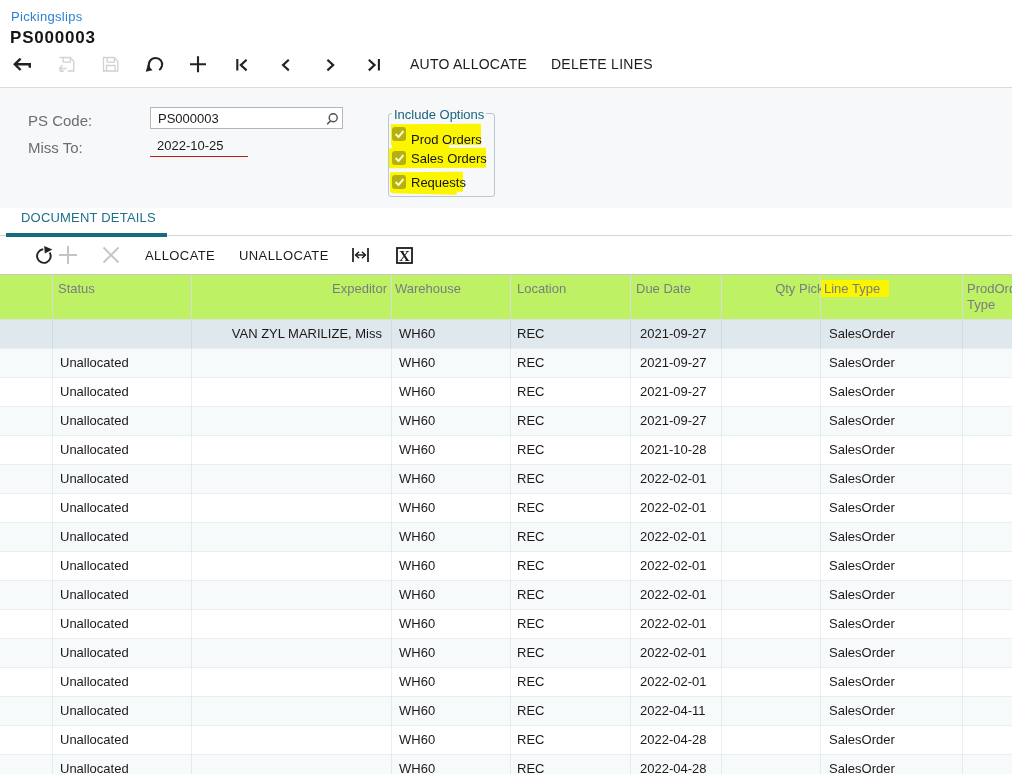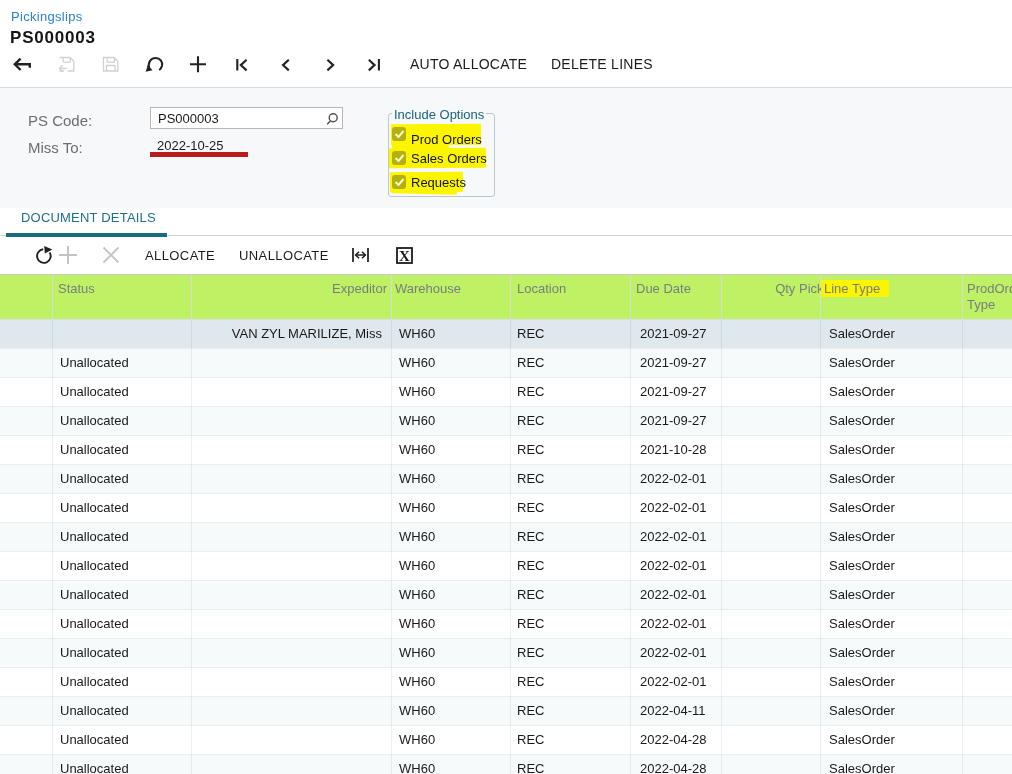--- a/index.html
+++ b/index.html
@@ -10,21 +10,21 @@
 
 .tbtxt { position:absolute; top:56px; font-size:14px; color:#1c1c1c; letter-spacing:.25px; }
 
 #panel { position:absolute; left:0; top:87px; width:1012px; height:121px;
   background:#f7f8f9; border-top:1px solid #dadada; }
 .lbl { position:absolute; font-size:15px; color:#6d6d6d; }
 #psbox { position:absolute; left:150px; top:107px; width:193px; height:22px;
   background:#fff; border:1px solid #b6b6b6; }
 #psbox span { position:absolute; left:7px; top:3px; font-size:13px; color:#1a1a1a; }
 #datebox { position:absolute; left:150px; top:135px; width:98px; height:22px;
-  border-bottom:5px solid #b91c1c; }
+  border-bottom:1px solid #b91c1c; }
 #datebox span { position:absolute; left:7px; top:3px; font-size:13px; color:#1a1a1a; }
 #fieldset { position:absolute; left:388px; top:113px; width:107px; height:84px;
   border:1px solid #bcc8d0; border-radius:3px; }
 #legend { position:absolute; left:392px; top:107px; font-size:13px; color:#19647e;
   background:#f7f8f9; padding:0 2px; }
 .hl { position:absolute; background:#fbf500; }
 .cb { position:absolute; width:14px; height:14px; background:#b5b012; border-radius:3px; }
 .cblbl { position:absolute; font-size:13px; color:#151515; }
 
 #tabtxt { position:absolute; left:21px; top:210px; font-size:13px; color:#20708a; letter-spacing:.2px; }

